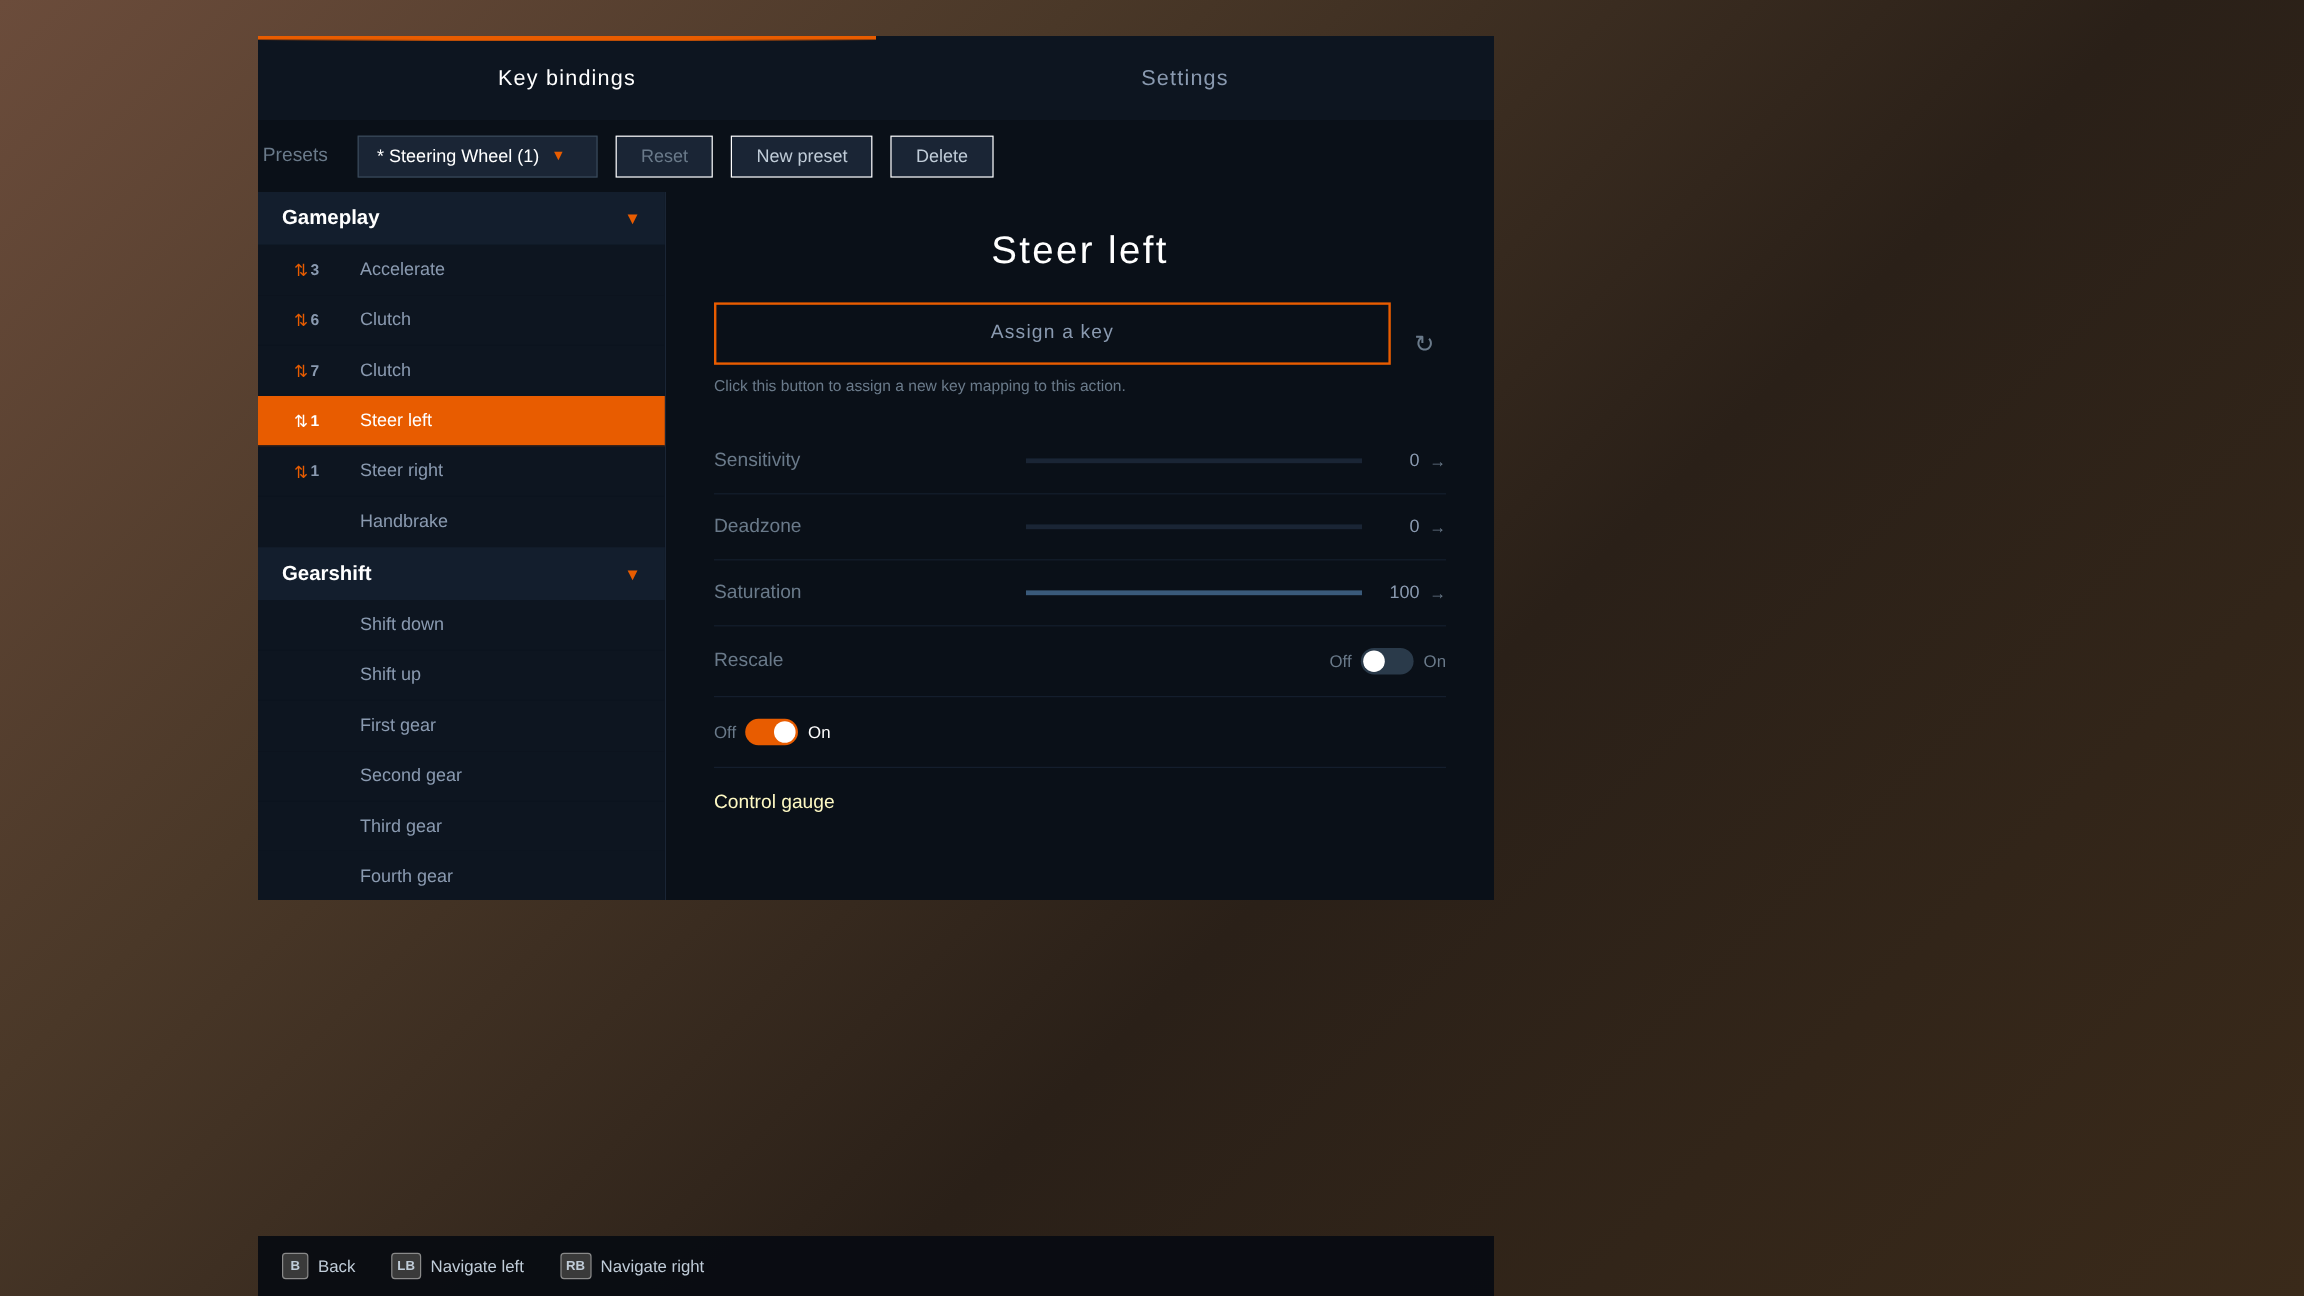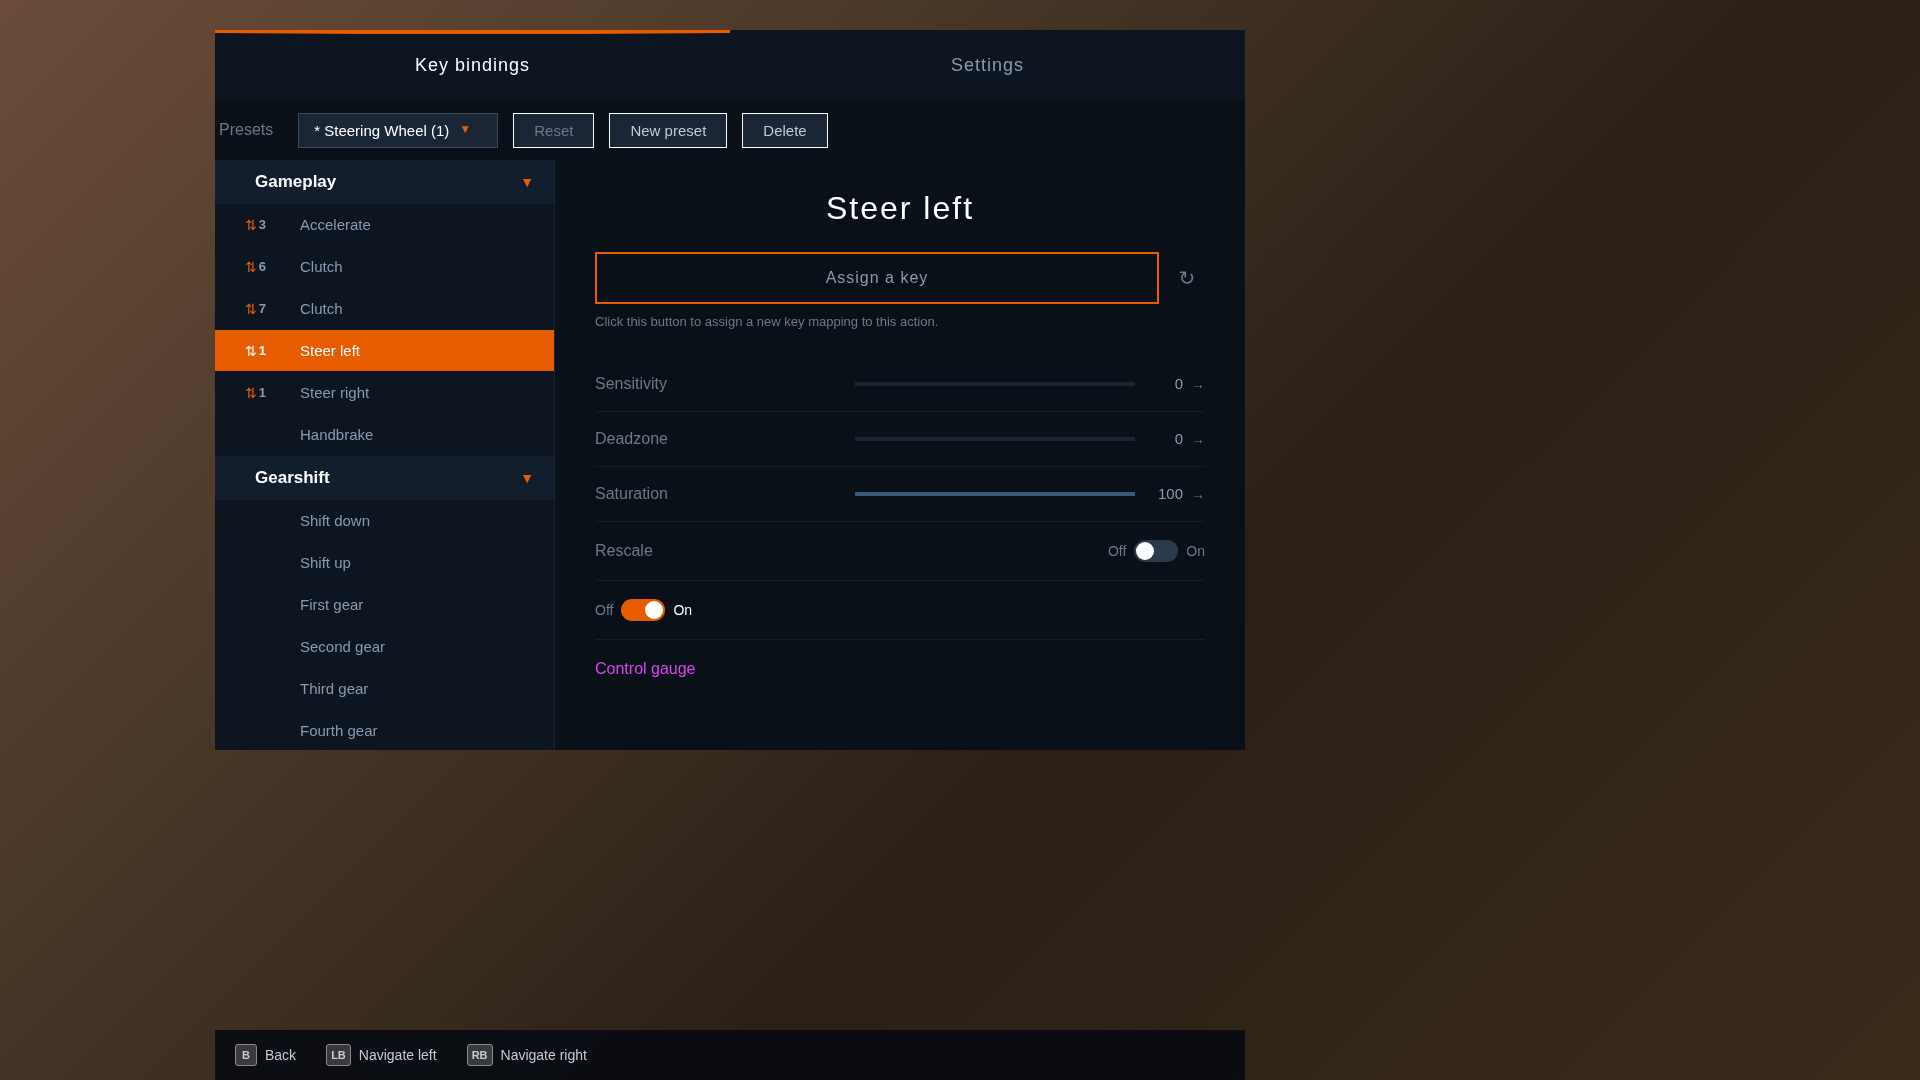--- a/index.html
+++ b/index.html
@@ -142,21 +142,20 @@
       justify-content: space-between;
       padding: 12px 20px;
       background: #131e2d;
       cursor: pointer;
     }
 
     .section-header-title {
       color: #ffffff;
       font-size: 17px;
       font-weight: 600;
-      margin-left: 20px;
     }
 
     .section-arrow {
       color: #e85c00;
       font-size: 14px;
     }
 
     
     .sidebar-item {
       display: flex;
@@ -213,21 +212,21 @@
       font-size: 32px;
       color: #ffffff;
       font-weight: 300;
       margin-bottom: 25px;
       letter-spacing: 2px;
     }
 
     
     .assign-key-container {
       display: flex;
-      align-items: center;
+      align-items: flex-end;
       gap: 10px;
       margin-bottom: 8px;
     }
 
     .assign-key-btn {
       flex: 1;
       padding: 15px 20px;
       background: transparent;
       border: 2px solid #e85c00;
       color: #8a9ab0;
@@ -353,21 +352,21 @@
 
     .toggle-switch.off .toggle-knob {
       left: 2px;
     }
 
     .toggle-switch.on .toggle-knob {
       right: 2px;
     }
 
     .control-gauge-label {
-      color: #d946ef;
+      color: #fef9c3;
       font-size: 16px;
       margin-top: 20px;
     }
 
     
     .bottom-nav {
       position: absolute;
       bottom: 0;
       left: 215px;
       width: 1030px;

